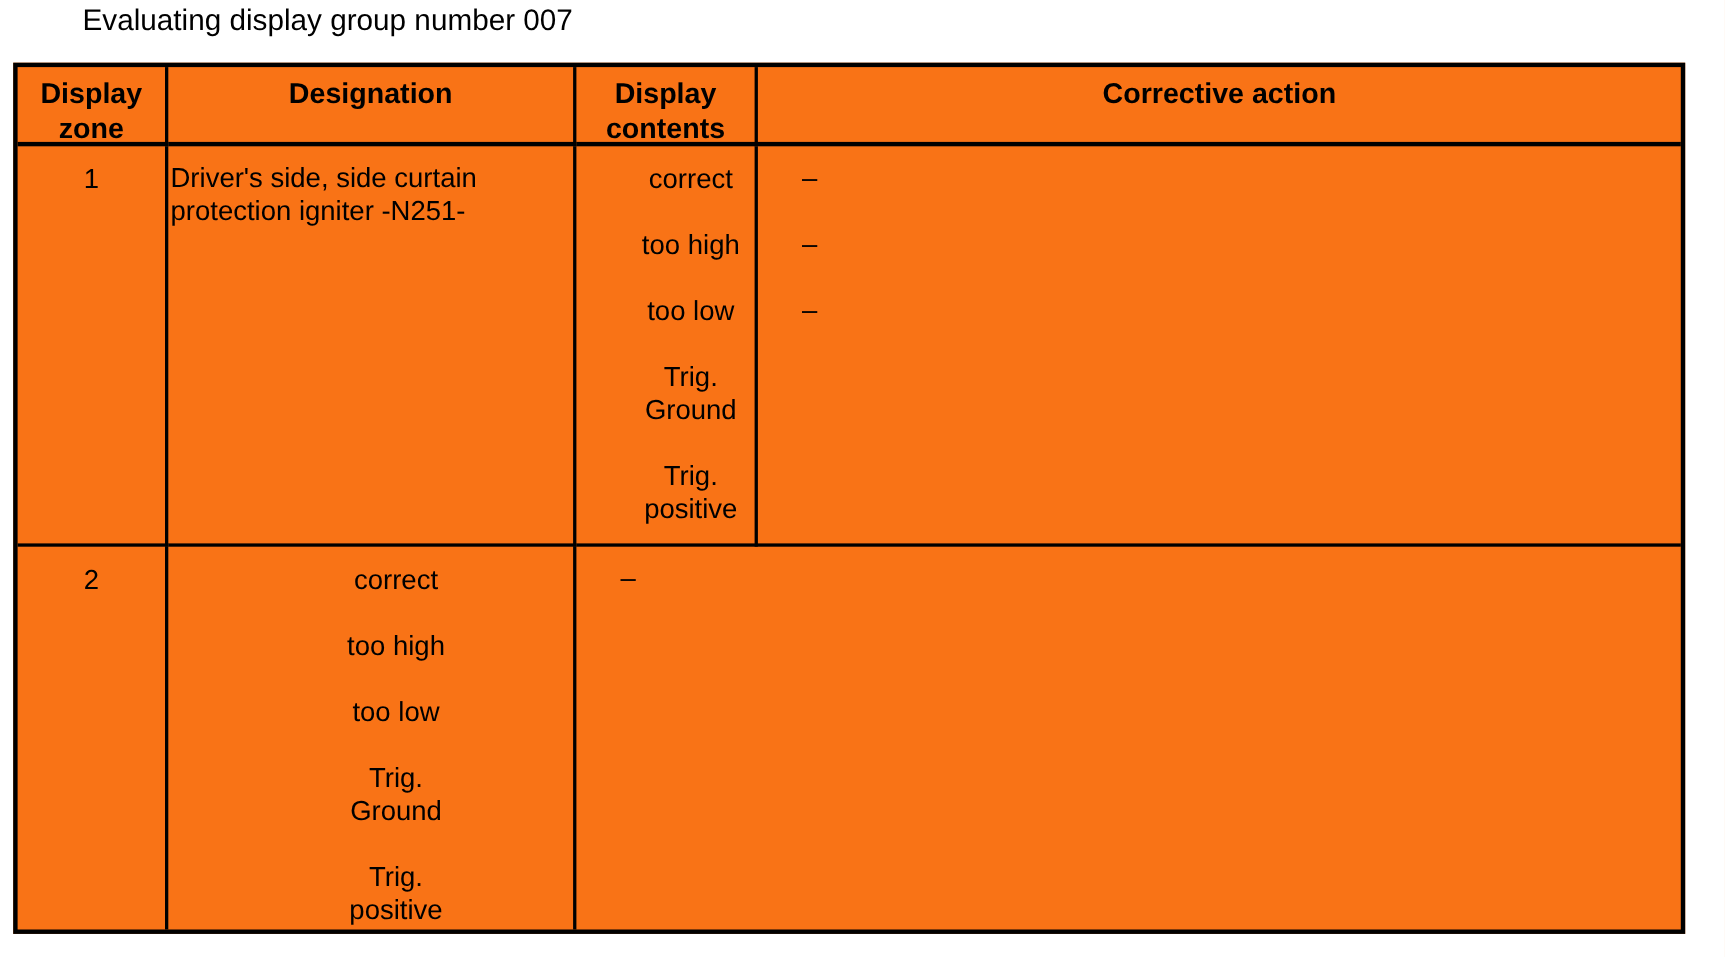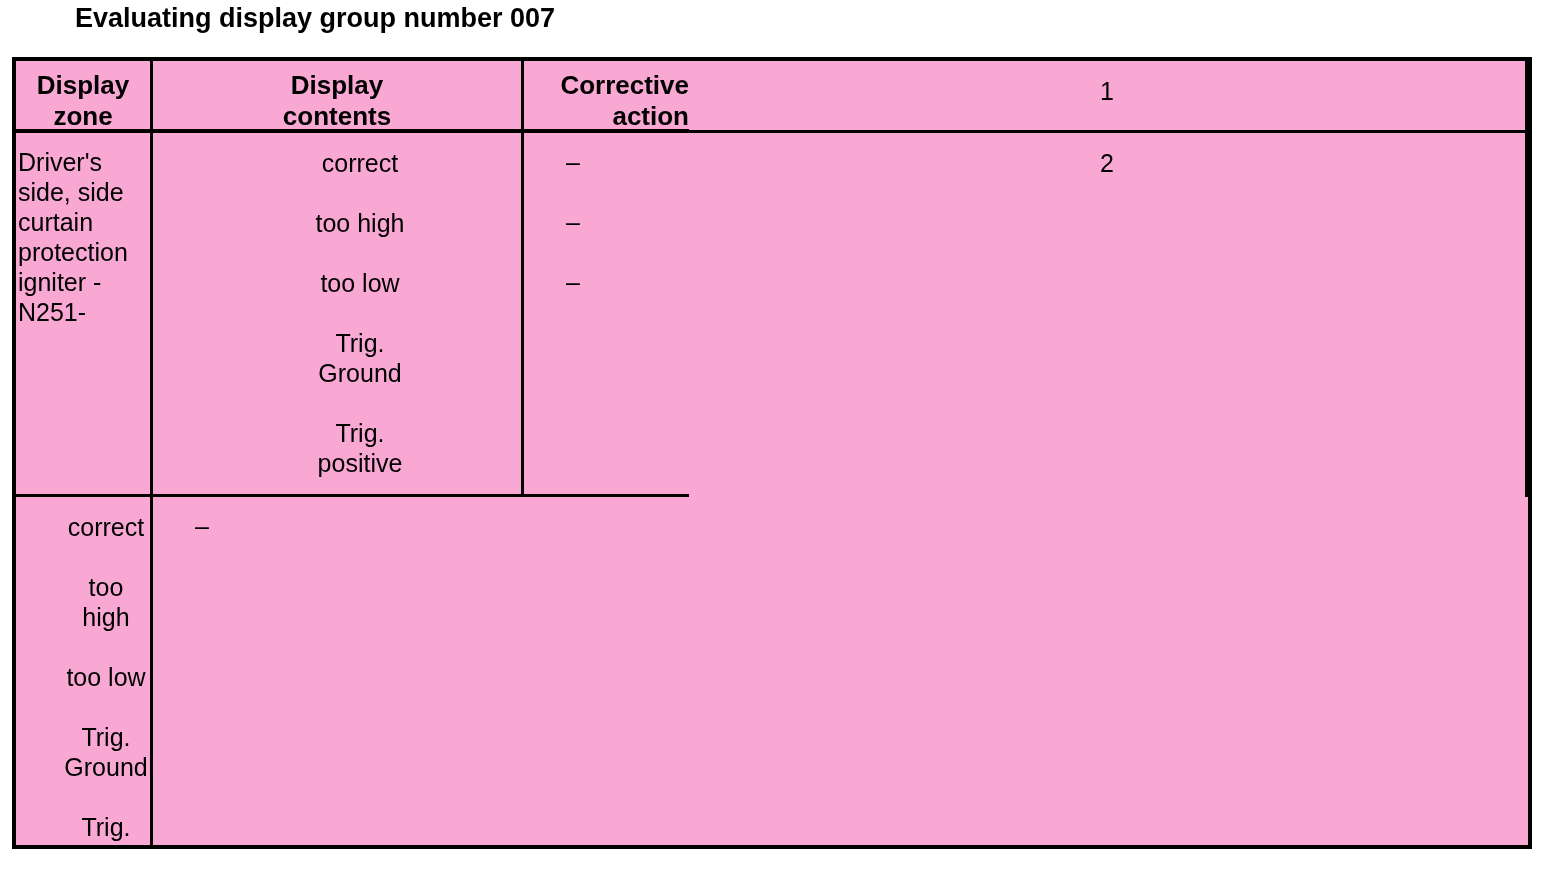--- a/index.html
+++ b/index.html
@@ -8,38 +8,38 @@
     background: #ffffff;
     color: #000000;
     font-family: "Liberation Sans", sans-serif;
     position: relative;
     overflow: hidden;
   }
   .page-title {
     position: absolute;
     left: 75px; top: 3px;
     font-size: 27px;
-    font-weight: bold;
+    font-weight: normal;
     white-space: nowrap;
   }
   .eval-table {
     position: absolute;
     left: 12px; top: 57px;
     width: 1520px; height: 792px;
     border: 4px solid #000000;
     display: grid;
     grid-template-columns: 137px 371px 165px 1fr;
     grid-template-rows: 72px 364px 1fr;
-    background: #f9a8d4;
+    background: #f97316;
   }
   .cell {
     border-right: 3px solid #000000;
     overflow: hidden;
   }
-  .cell.last-col { border-right: none; text-align: right; }
+  .cell.last-col { border-right: none; }
   .cell.hdr { border-bottom: 4px solid #000000; }
   .cell.r1  { border-bottom: 3px solid #000000; }
   .cell.r2  { border-bottom: none; }
 
   .hdr {
     font-weight: bold;
     font-size: 26px;
     line-height: 31px;
     text-align: center;
     padding-top: 9px;
@@ -85,20 +85,21 @@
 </style>
 </head>
 <body>
 
 <div class="page-title">Evaluating display group number 007</div>
 
 <div class="eval-table">
 
   <div class="cell hdr">Display
 zone</div>
+  <div class="cell hdr">Designation</div>
   <div class="cell hdr">Display
 contents</div>
   <div class="cell hdr last-col">Corrective action</div>
 
   <div class="cell r1 zone-cell">1</div>
   <div class="cell r1 desig-cell">Driver's side, side curtain
 protection igniter -N251-</div>
   <div class="cell r1 contents-cell">
     <div class="dc-item">correct</div>
     <div class="dc-item">too high</div>

